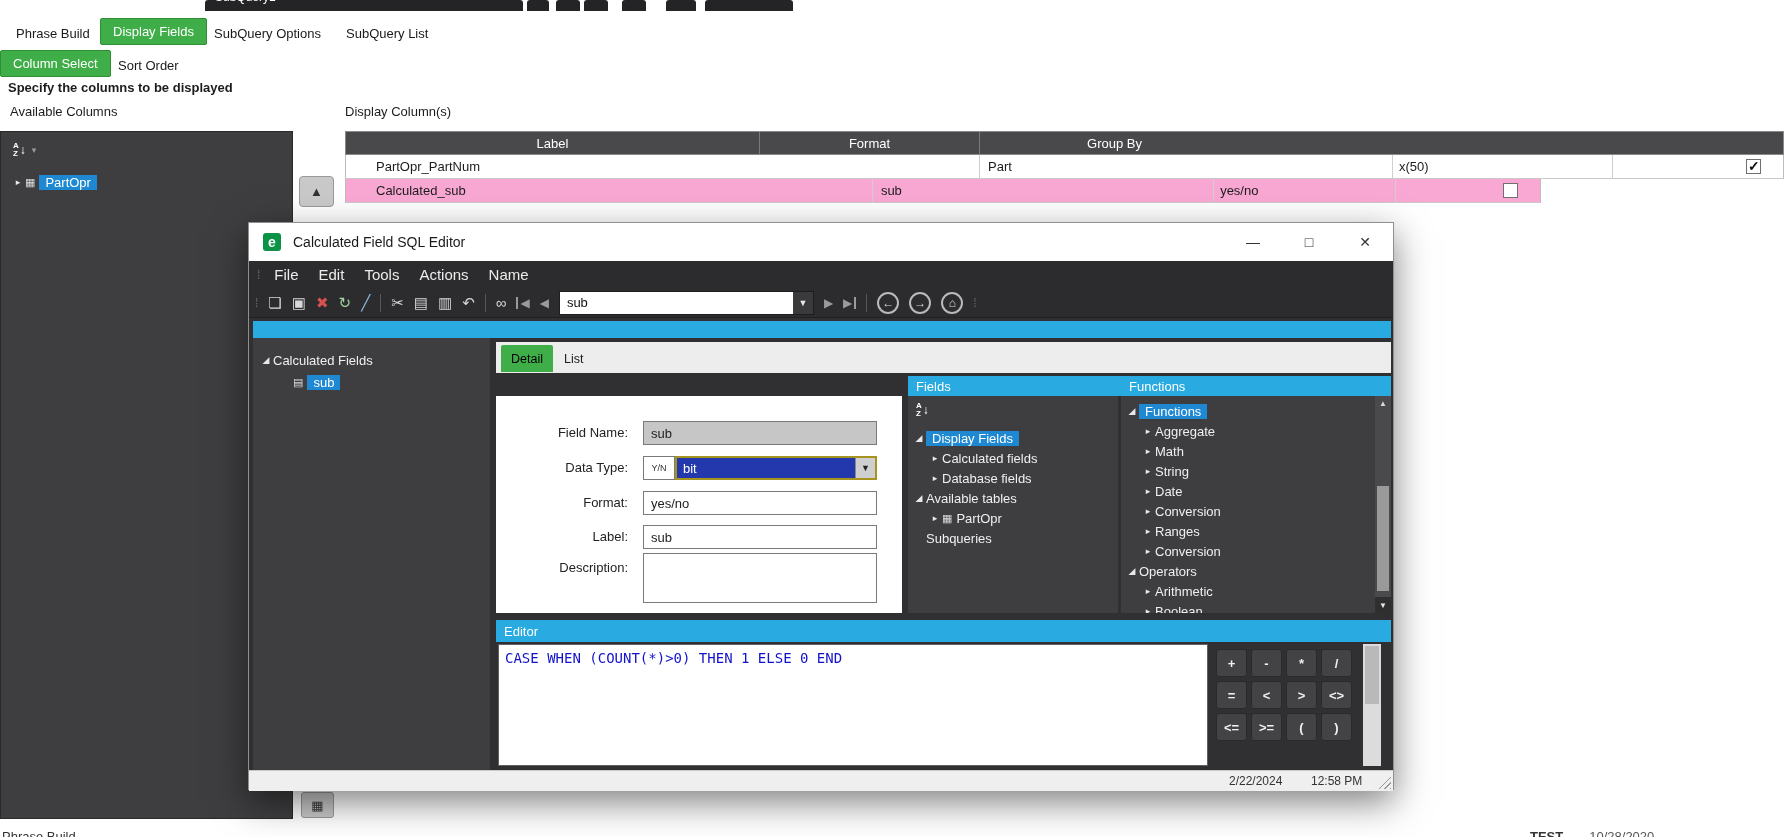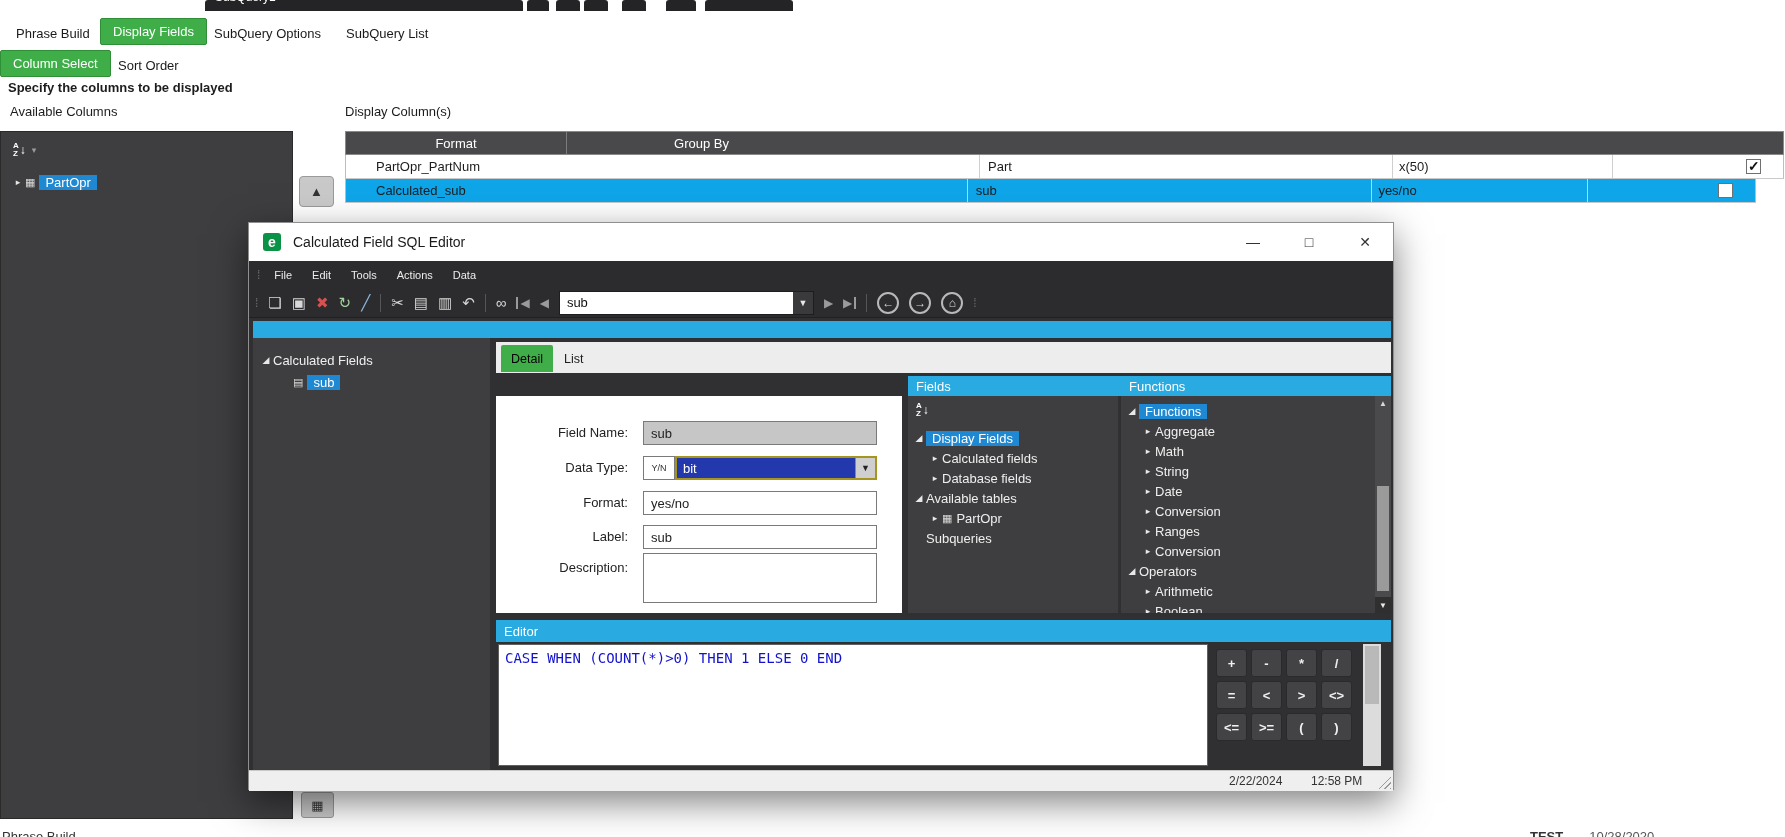--- a/index.html
+++ b/index.html
@@ -38,21 +38,21 @@
   .cb.checked::after{content:"✓";position:absolute;left:1px;top:-2px;font-size:14px;font-weight:bold;color:#111}
 
   
   .dialog{position:absolute;left:248px;top:222px;width:1146px;height:568px;background:#303032;border:1px solid #8f8f8f;box-shadow:0 12px 34px rgba(0,0,0,.5)}
   .dlg-title{position:absolute;left:0;top:0;width:100%;height:38px;background:#fff;display:flex;align-items:center}
   .dlg-logo{width:18px;height:18px;background:#0a9247;border-radius:3px;color:#fff;font-weight:bold;font-size:14px;display:flex;align-items:center;justify-content:center;margin-left:14px;flex:none}
   .dlg-title .t{margin-left:12px;font-size:14px;color:#1a1a1a}
   .winbtn{width:56px;height:38px;display:flex;align-items:center;justify-content:center;font-size:14px;color:#333}
   .menubar{position:absolute;left:0;top:38px;width:100%;height:27px;background:#2c2c2e;display:flex;align-items:center;color:#ececec}
   .menubar .grip{color:#6a6a6a;margin:0 4px 0 8px;font-size:12px}
-  .menubar .mi{padding:0 10px;font-size:11px}
+  .menubar .mi{padding:0 10px;font-size:15px}
   .toolbar{position:absolute;left:0;top:65px;width:100%;height:30px;background:#2c2c2e;border-bottom:1px solid #202020;display:flex;align-items:center;padding-left:6px;gap:10px;color:#d8d8d8}
   .tbi{font-size:15px;line-height:1;flex:none}
   .tbsep{width:1px;height:18px;background:#565656;flex:none}
   .tb-combo{width:255px;height:24px;background:#fff;border:1px solid #1d1d1d;display:flex;align-items:center;flex:none}
   .tb-combo .v{flex:1;padding-left:7px;color:#111;font-size:13px}
   .tb-combo .dd{width:20px;height:100%;background:#3a3a3c;color:#e8e8e8;font-size:9px;display:flex;align-items:center;justify-content:center}
   .circ{width:22px;height:22px;border:2px solid #b9b9b9;border-radius:50%;display:flex;align-items:center;justify-content:center;font-size:12px;color:#d8d8d8;flex:none}
 
   .bluebar{background:#29abe2;color:#fff;display:flex;align-items:center;padding-left:8px;font-size:13px}
 
@@ -126,32 +126,33 @@
 
   <div class="abs" style="left:299px;top:176px;width:35px;height:31px;background:#c9c9c9;border:1px solid #9a9a9a;border-radius:4px;display:flex;align-items:center;justify-content:center;color:#333;font-size:13px">
       <span>▲</span>
     </div>
 
   <div class="abs" style="left:301px;top:792px;width:33px;height:26px;background:#c9c9c9;border:1px solid #9a9a9a;border-radius:3px;display:flex;align-items:center;justify-content:center;color:#333">
       <span>▦</span>
     </div>
 
   <div class="dc-head" style="left:345px;top:131px;width:1439px;height:24px">
+    <div class="c" style="width:413px">Label</div>
     <div class="c" style="width:220px">Format</div>
     <div class="c" style="width:171px;justify-content:flex-end;padding-right:8px">Group By</div>
   </div>
   <div class="dc-row" style="left:345px;top:155px;width:1439px;height:24px;background:#fff">
     <div class="c" style="width:633px;padding-left:30px">PartOpr_PartNum</div>
     <div class="c" style="width:413px;padding-left:8px">Part</div>
     <div class="c" style="width:220px;padding-left:6px">x(50)</div>
     <div class="c" style="width:171px;justify-content:flex-end;padding-right:22px">
         <span class="cb checked"></span>
       </div>
   </div>
-  <div class="dc-row" style="left:345px;top:179px;width:1411px;height:24px;background:#0ea5e9">
+  <div class="dc-row" style="left:345px;top:179px;width:1196px;height:24px;background:#f9a8d4">
     <div class="c" style="width:633px;padding-left:30px">Calculated_sub</div>
     <div class="c" style="width:413px;padding-left:8px">sub</div>
     <div class="c" style="width:220px;padding-left:6px">yes/no</div>
     <div class="c" style="width:171px;justify-content:flex-end;padding-right:22px">
         <span class="cb"></span>
       </div>
   </div>
 
   <div class="dialog">
 
@@ -169,21 +170,21 @@
           <span>✕</span>
         </div>
     </div>
 
     <div class="menubar">
       <span class="grip">⁞</span>
       <span class="mi">File</span>
       <span class="mi">Edit</span>
       <span class="mi">Tools</span>
       <span class="mi">Actions</span>
-      <span class="mi">Data</span>
+      <span class="mi">Name</span>
     </div>
 
     <div class="toolbar">
       <span style="color:#6a6a6a;font-size:12px">⁞</span>
       <span class="tbi">❏</span>
       <span class="tbi">▣</span>
       <span class="tbi" style="color:#d85050">✖</span>
       <span class="tbi" style="color:#9fd49f">↻</span>
       <span class="tbi" style="color:#8fb8dd">╱</span>
       <span class="tbsep"></span>

